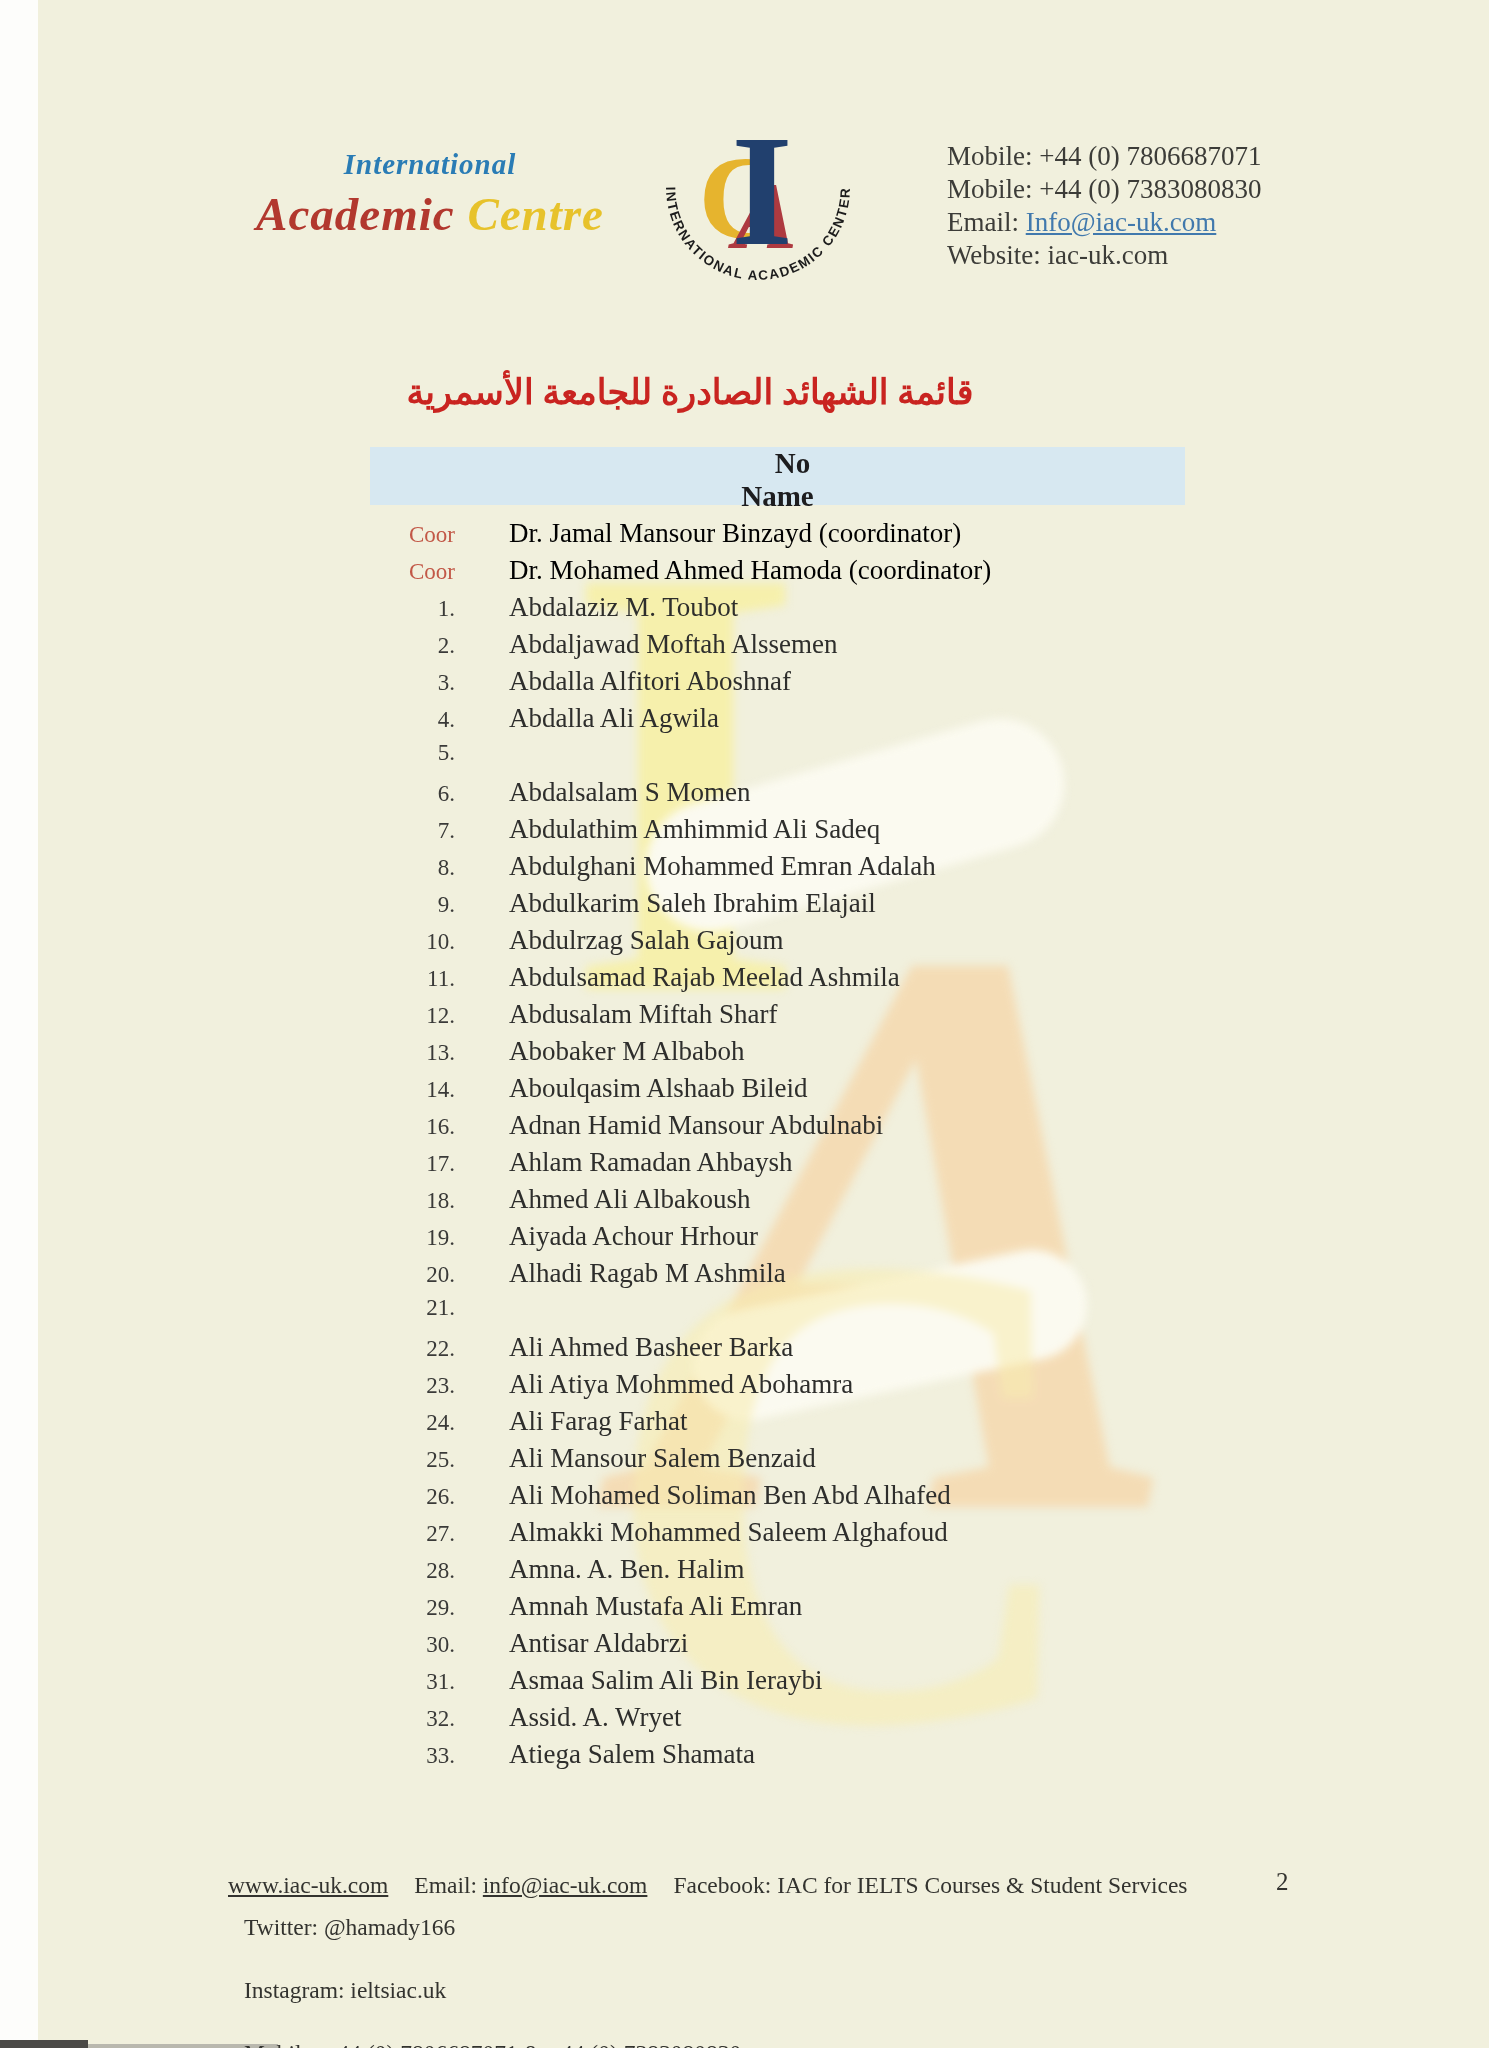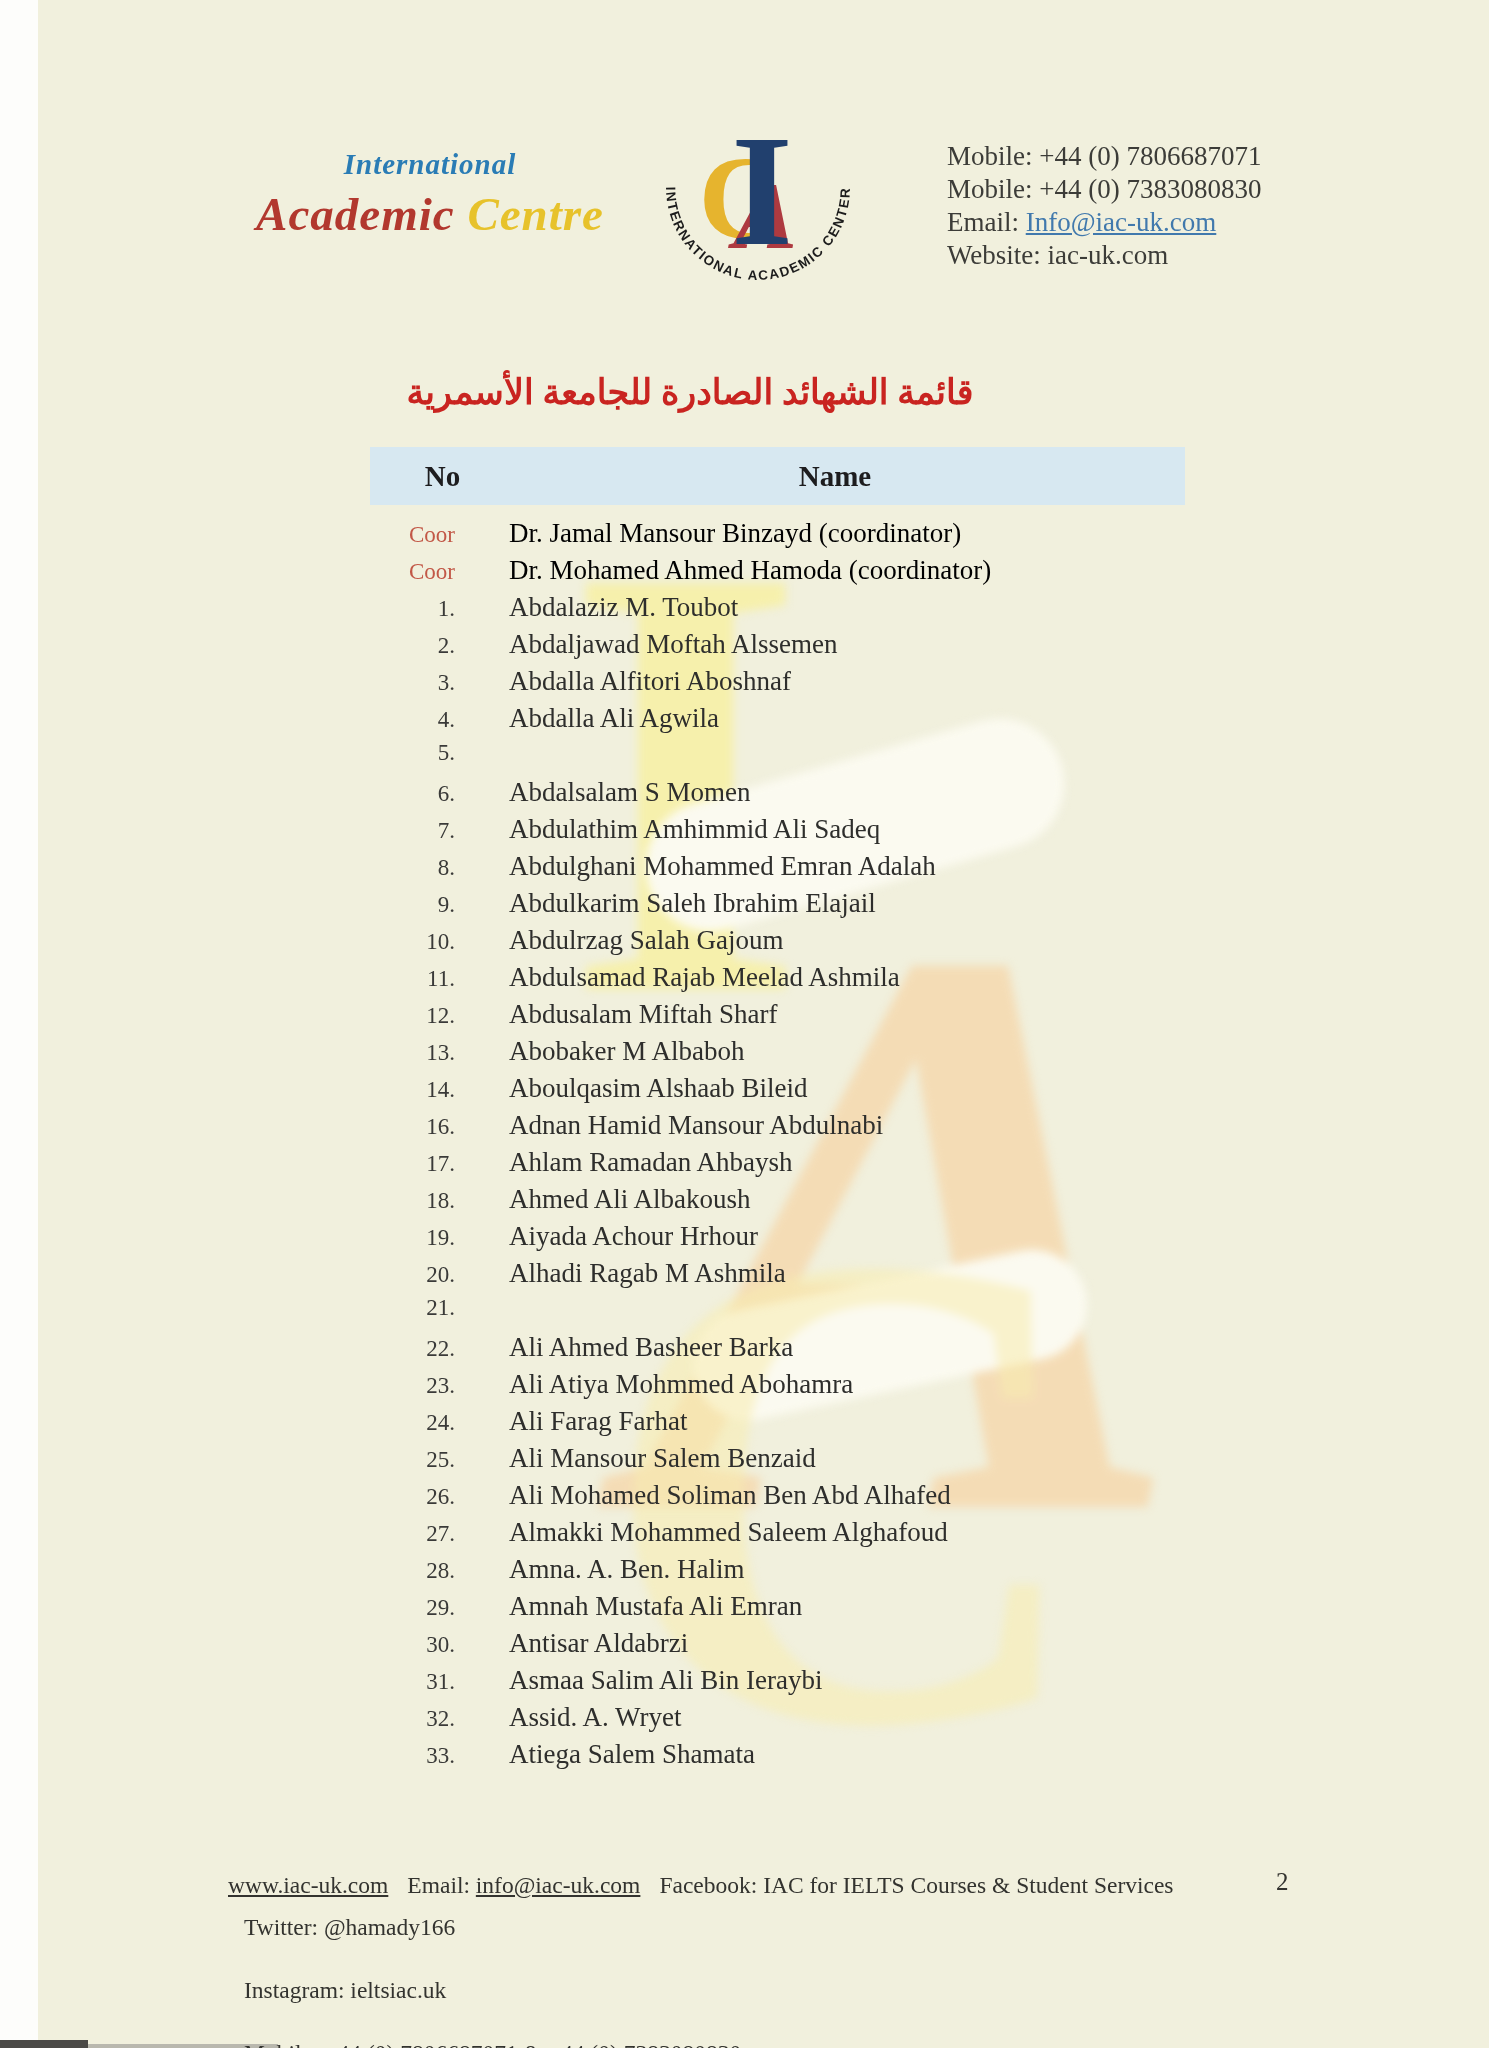--- a/index.html
+++ b/index.html
@@ -44,33 +44,33 @@
   .contact{position:absolute;left:947px;top:140px;font-size:27px;line-height:33px;color:#3c3c38;}
   .contact .link{color:#4179ad;text-decoration:underline;}
 
   
   .ar-title{position:absolute;left:380px;top:372px;width:620px;margin:0;text-align:center;
             font-size:35px;font-weight:bold;color:#c92420;}
 
   
   .table{position:absolute;left:370px;top:447px;width:815px;}
   .thead{display:flex;align-items:center;height:58px;background:#d7e8f1;
-         font-weight:bold;font-size:29px;color:#1d1d1f;}
+         font-weight:bold;font-size:29px;color:#1d1d1f;flex-direction:column;}
   .thead .col-no{width:85px;text-align:center;padding-left:30px;}
   .thead .col-name{flex:1;text-align:center;}
   .tbody{margin-top:13px;}
   .trow{display:flex;align-items:baseline;height:37px;}
   .trow .col-no{width:85px;text-align:right;padding-right:6px;font-size:23px;color:#3a3a38;}
   .trow .col-name{flex:1;padding-left:48px;font-size:27px;color:#2e2e2c;}
   .trow.coor .col-no{color:#c25847;font-size:23px;}
   .trow.coor .col-name{color:#000000;}
 
   
   .f-line1,.f-line2{position:absolute;display:flex;font-size:23.5px;color:#33332f;white-space:nowrap;}
-  .f-line1{left:228px;top:1872px;gap:19px;}
+  .f-line1{left:228px;top:1872px;gap:26px;}
   .f-line2{left:244px;top:1914px;gap:36px;flex-direction:column;}
   .underline{text-decoration:underline;}
   .page-num{position:absolute;left:1276px;top:1868px;font-size:25px;color:#33332f;}
 </style>
 </head>
 <body>
 
 <div class="page">
 
   <div class="left-strip"></div>

